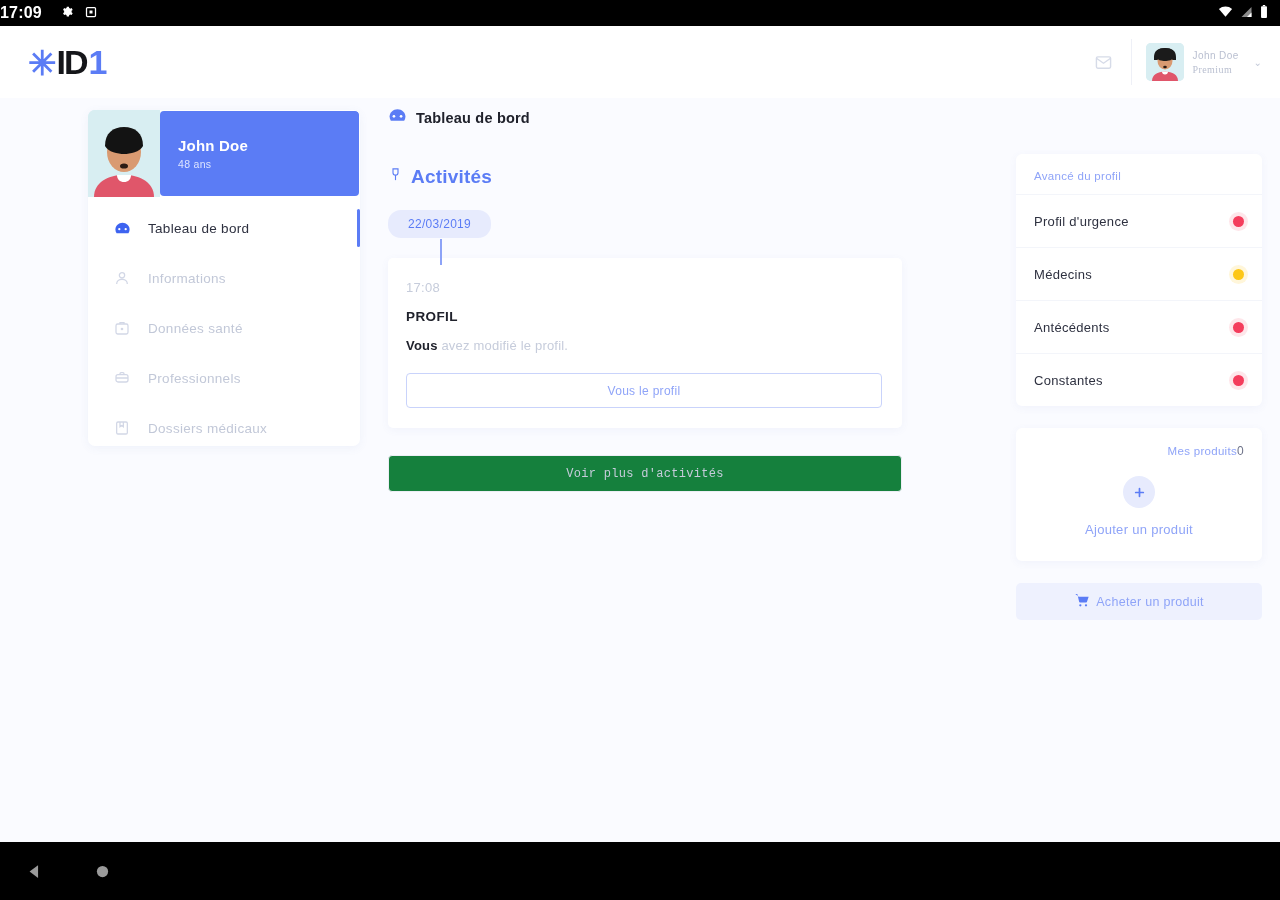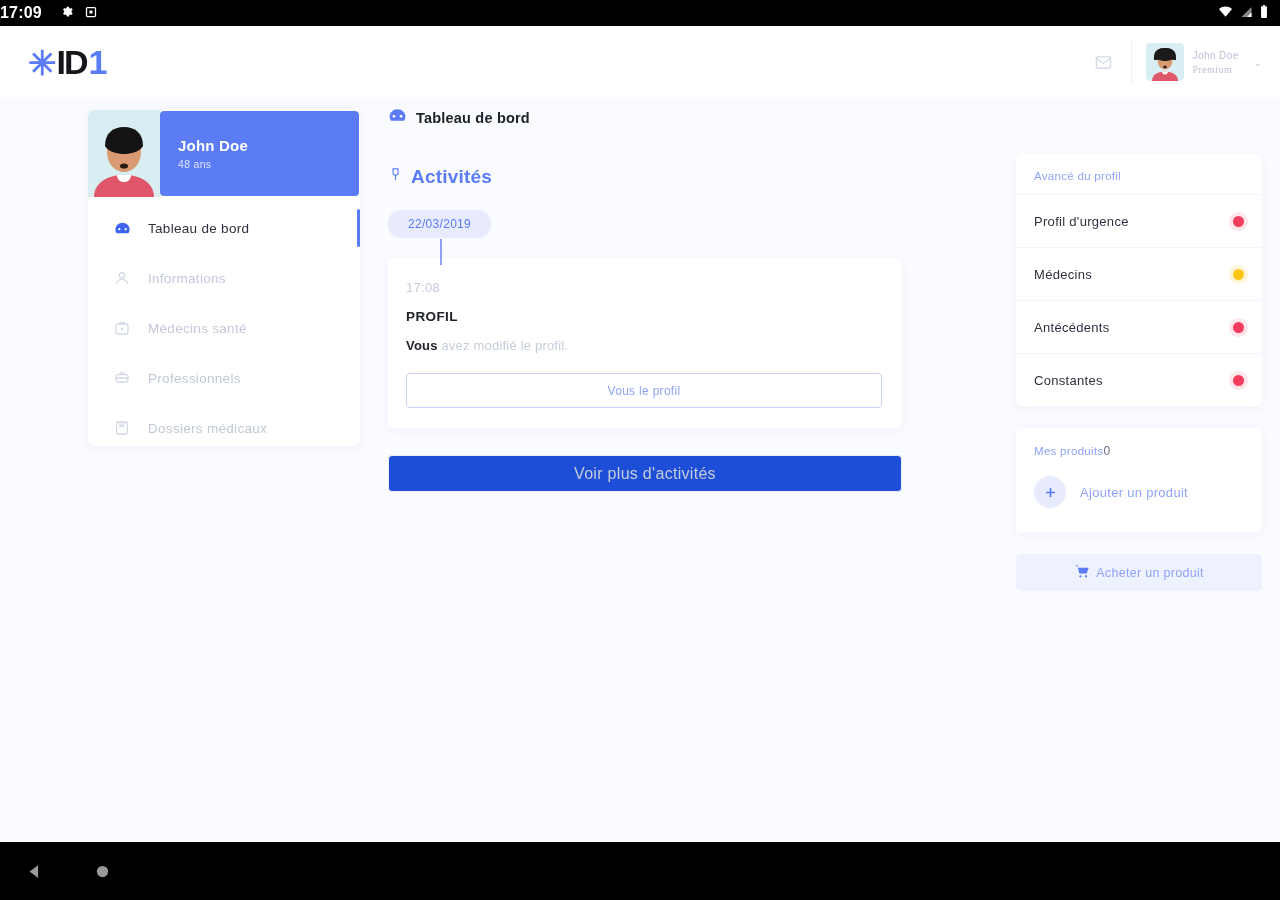--- a/index.html
+++ b/index.html
@@ -110,44 +110,44 @@
   .act-text b{ color:#20222c; font-weight:bold; }
   .btn-outline{
     display:flex; align-items:center; justify-content:center;
     height:35px; margin-top:20px;
     border:1px solid #c9d3fb; border-radius:4px;
     color:#8fa4f8; font-size:12px; letter-spacing:.3px; background:#fff; cursor:pointer;
   }
   .btn-more{
     display:flex; align-items:center; justify-content:center;
     width:514px; height:37px; margin-top:27px;
-    border:1px solid #eceef5; border-radius:4px; background:#1d4ed8;
-    color:#c6ccdb; font-size:16px; letter-spacing:.3px; cursor:pointer;
+    border:1px solid #eceef5; border-radius:4px; background:#15803d;
+    color:#c6ccdb; font-size:12px; letter-spacing:.3px; cursor:pointer;font-family:Liberation Mono, monospace;
   }
 
   
   .rightcol{ width:246px; flex:none; padding-top:44px; }
   .panel{
     background:#fff; border-radius:6px; overflow:hidden;
     box-shadow:0 2px 9px rgba(90,110,180,.06);
   }
   .panel-head{ font-size:11.5px; color:#8fa4f8; padding:16px 18px 12px 18px; letter-spacing:.3px; }
-  .panel-head.rowflex{ display:flex; justify-content:flex-start; align-items:center; }
+  .panel-head.rowflex{ display:flex; justify-content:flex-end; align-items:center; }
   .panel-head .cnt{ color:#6d7288; font-size:12px; }
   .prow{
     display:flex; align-items:center; justify-content:space-between;
     padding:0 18px; height:53px; border-top:1px solid #f3f5fa; cursor:pointer;gap:37px;
   }
   .prow:first-of-type{ border-top:none; }
   .prow .plab{ font-size:13px; color:#2e3140; letter-spacing:.3px; }
   .dot{ width:11px; height:11px; border-radius:50%; }
   .dot.red{ background:#f43d5c; box-shadow:0 0 0 4px rgba(244,61,92,.13); }
   .dot.yellow{ background:#fdc716; box-shadow:0 0 0 4px rgba(253,199,22,.16); }
 
-  .addrow{ display:flex; align-items:center; gap:14px; padding:6px 18px 24px 18px; cursor:pointer;}
+  .addrow{ display:flex; align-items:center; gap:14px; padding:6px 18px 24px 18px; cursor:pointer;flex-direction:column;}
   .plus-circle{
     width:32px; height:32px; border-radius:50%; background:#e7ebfd;
     display:flex; align-items:center; justify-content:center;
     color:#5b7cf5; font-size:17px; line-height:1; flex:none;
   }
   .addrow .alab{ font-size:13px; color:#8fa4f8; letter-spacing:.3px; }
 
   .buybtn{
     margin-top:22px; height:37px; background:#eef1fe; border-radius:5px;
     display:flex; align-items:center; justify-content:center; gap:6px; cursor:pointer;
@@ -284,21 +284,21 @@
         </div>
 
         <div class="navitem">
           <span class="nicon">
             <svg width="16" height="16" viewBox="0 0 24 24" fill="none" stroke="currentColor" stroke-width="1.9">
               <rect x="3" y="6" width="18" height="15" rx="2.5"></rect>
                 <path d="M9 6V4h6v2"></path>
               <circle cx="12" cy="13.5" r="2" fill="currentColor" stroke="none"></circle>
             </svg>
           </span>
-          <span class="nlabel">Médecins santé</span>
+          <span class="nlabel">Données santé</span>
         </div>
 
         <div class="navitem">
           <span class="nicon">
             <svg width="16" height="16" viewBox="0 0 24 24" fill="none" stroke="currentColor" stroke-width="1.9">
               <path d="M3 10c0-1.7 1.3-3 3-3h12c1.7 0 3 1.3 3 3v5c0 1.7-1.3 3-3 3H6c-1.7 0-3-1.3-3-3z"></path>
               <path d="M9 7V5.5C9 4.7 9.7 4 10.5 4h3c.8 0 1.5.7 1.5 1.5V7"></path>
                 <path d="M3 12h18"></path>
             </svg>
           </span>

